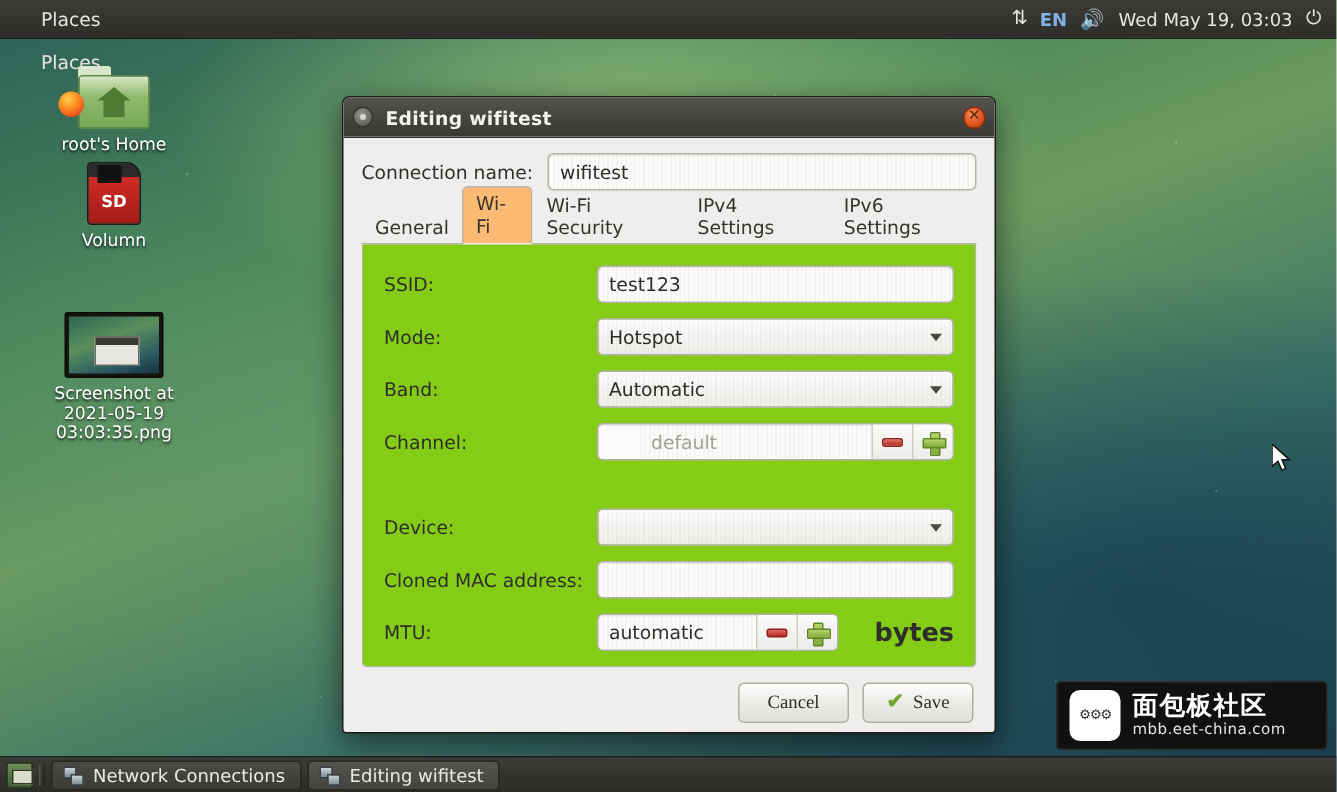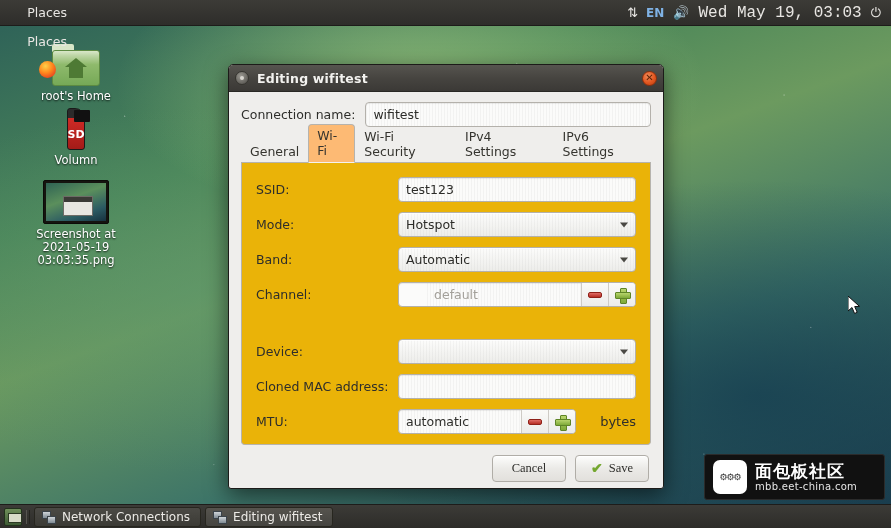--- a/index.html
+++ b/index.html
@@ -58,34 +58,34 @@
   }
   .menu-item { padding: 2px 3px; cursor: default; }
   .firefox-icon {
     width: 17px; height: 17px; border-radius: 50%;
     background: radial-gradient(circle at 38% 30%, #ffd04a 0%, #ff8a1e 42%, #e9471f 78%, #9c2aa0 100%);
     display: inline-block;
   }
   .updown-icon { font-size: 13px; line-height: 1; letter-spacing: -1px; }
   .kbd-lang { color: #7fb2e5; font-weight: bold; font-size: 12px; }
   .vol-icon { font-size: 13px; }
-  .clock { font-size: 16px; font-family: Liberation Mono, monospace; }
+  .clock { font-size: 12px; }
   .power-icon { font-size: 13px; }
 
   
   .desk-icon {
     position: absolute; width: 108px; text-align: center;
     color: #fff; font-size: 11.5px; line-height: 13px;
     text-shadow: 0 1px 2px rgba(0,0,0,.85);
     cursor: default;
   }
   .desk-icon .glyph { display: block; margin: 0 auto 4px; }
   #icon-home { left: 22px; top: 44px; }
   #icon-volumn { left: 22px; top: 108px; }
-  #icon-screenshot { left: 22px; top: 180px; }
+  #icon-screenshot { left: 22px; top: 208px; }
 
   .folder-icon { width: 48px; height: 42px; position: relative; }
   .folder-icon .tab {
     position: absolute; left: 0; top: 0; width: 22px; height: 8px;
     background: #d8e6c8; border-radius: 2px 2px 0 0;
   }
   .folder-icon .body {
     position: absolute; left: 0; top: 6px; width: 48px; height: 36px;
     background: linear-gradient(180deg, #d9e7c9 0%, #bcd5a4 14%, #8fba6c 40%, #76a957 100%);
     border: 1px solid #5d8a42; border-radius: 3px;
@@ -96,21 +96,21 @@
   .folder-icon .roof {
     position: absolute; left: 0; top: 0;
     border-left: 11px solid transparent; border-right: 11px solid transparent;
     border-bottom: 9px solid #4e7a34;
   }
   .folder-icon .walls {
     position: absolute; left: 4px; top: 8px; width: 14px; height: 12px;
     background: #4e7a34;
   }
 
-  .sd-icon { width: 18px; height: 42px; position: relative; }
+  .sd-icon { width: 36px; height: 42px; position: relative; }
   .sd-icon .card {
     position: absolute; inset: 0;
     background: linear-gradient(180deg, #2b2b2b 0%, #2b2b2b 22%, #cf2b26 22%, #a31b18 100%);
     border-radius: 3px 10px 3px 3px; border: 1px solid #1a1a1a;
   }
   .sd-icon .notch {
     position: absolute; left: 7px; top: 2px; width: 16px; height: 12px;
     background: #111; border-radius: 1px;
   }
   .sd-icon .label {
@@ -205,21 +205,21 @@
     background: transparent;
   }
   .tab.active {
     background: #fdba74;
     border-color: #b6b3ad;
     border-bottom: 1px solid #f3f2f0;
   }
 
   #tab-panel {
     flex: 1 1 auto;
-    background: #eab308;
+    background: #84cc16;
     border: 1px solid #b6b3ad; border-top: none;
     border-radius: 0 0 4px 4px;
     padding: 14px 14px 10px;
     display: flex; flex-direction: column; gap: 10px;
     min-height: 0;
   }
   .frow { display: flex; align-items: center; }
   .frow > .lab { width: 142px; flex: 0 0 142px; }
   .ctl { flex: 1 1 auto; display: flex; align-items: center; }
 
@@ -266,21 +266,21 @@
     border: 1px solid #8e2018;
   }
   .plus-glyph { position: relative; width: 14px; height: 14px; }
   .plus-glyph::before, .plus-glyph::after {
     content: ""; position: absolute;
     background: linear-gradient(180deg, #b7d46c, #7faa38);
     border: 1px solid #5f8527;
   }
   .plus-glyph::before { left: 4.5px; top: 0; width: 5px; height: 14px; border-radius: 1px; }
   .plus-glyph::after  { left: 0; top: 4.5px; width: 14px; height: 5px; border-radius: 1px; }
-  .unit { margin-left: 24px; font-size: 13px; }
+  .unit { margin-left: 24px; font-size: 17px; font-weight: bold; }
 
   #dialog-footer {
     flex: 0 0 auto; padding: 10px 14px 12px;
     display: flex; justify-content: flex-end; gap: 9px; font-family: Liberation Serif, serif;
   }
   .btn {
     min-width: 74px; height: 27px;
     background: linear-gradient(180deg, #fdfdfc 0%, #ebeae7 50%, #e2e0dc 100%);
     border: 1px solid #b0ada7; border-radius: 4px;
     font-size: 12.5px; color: #2e2e2b;

